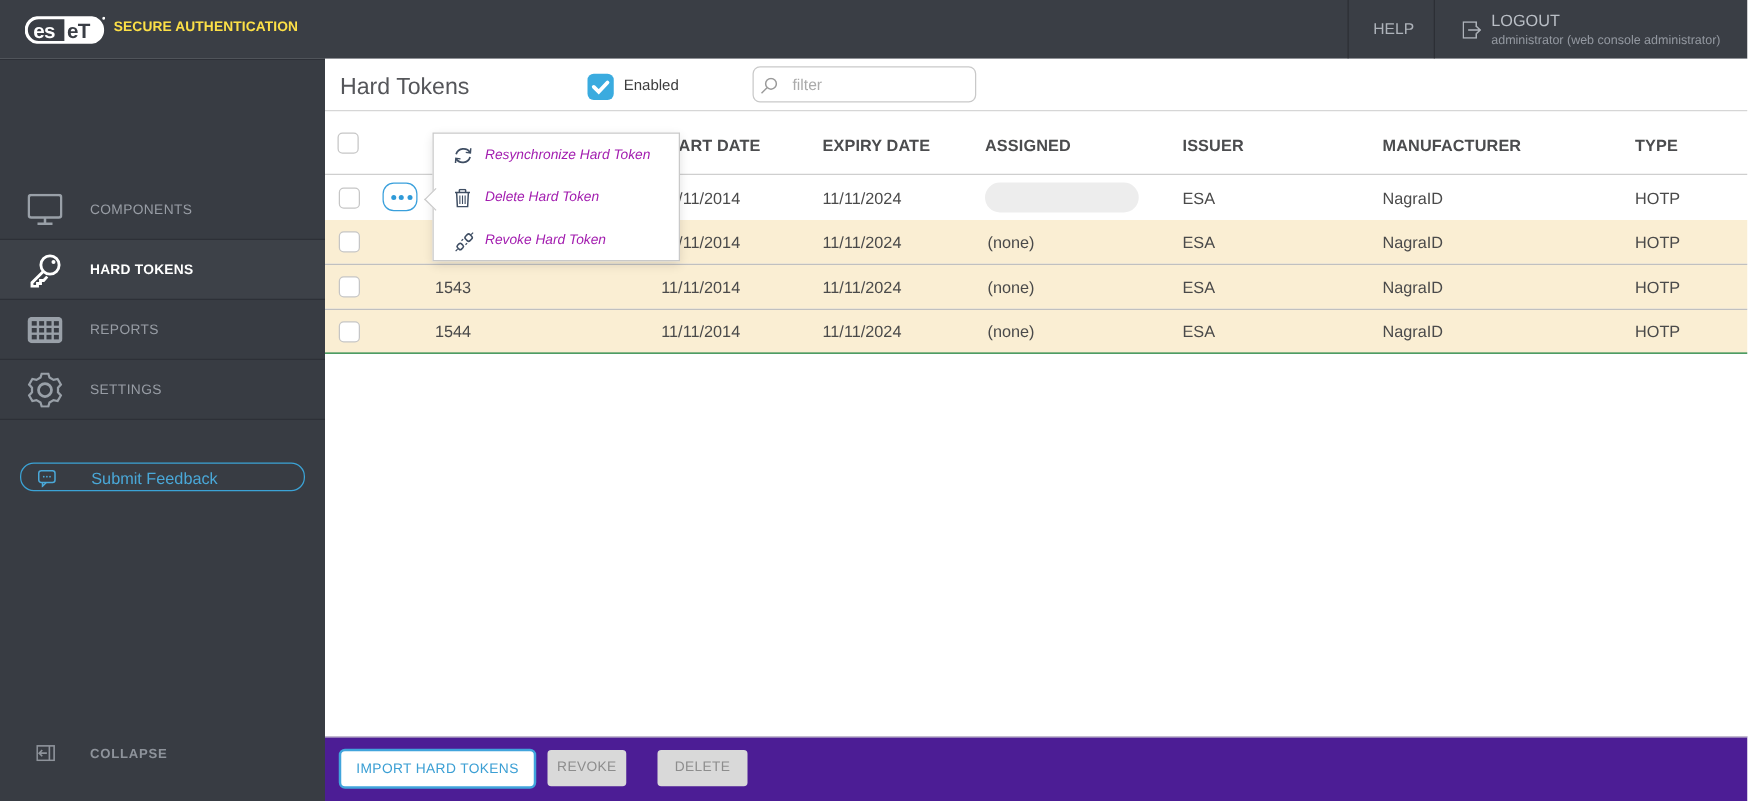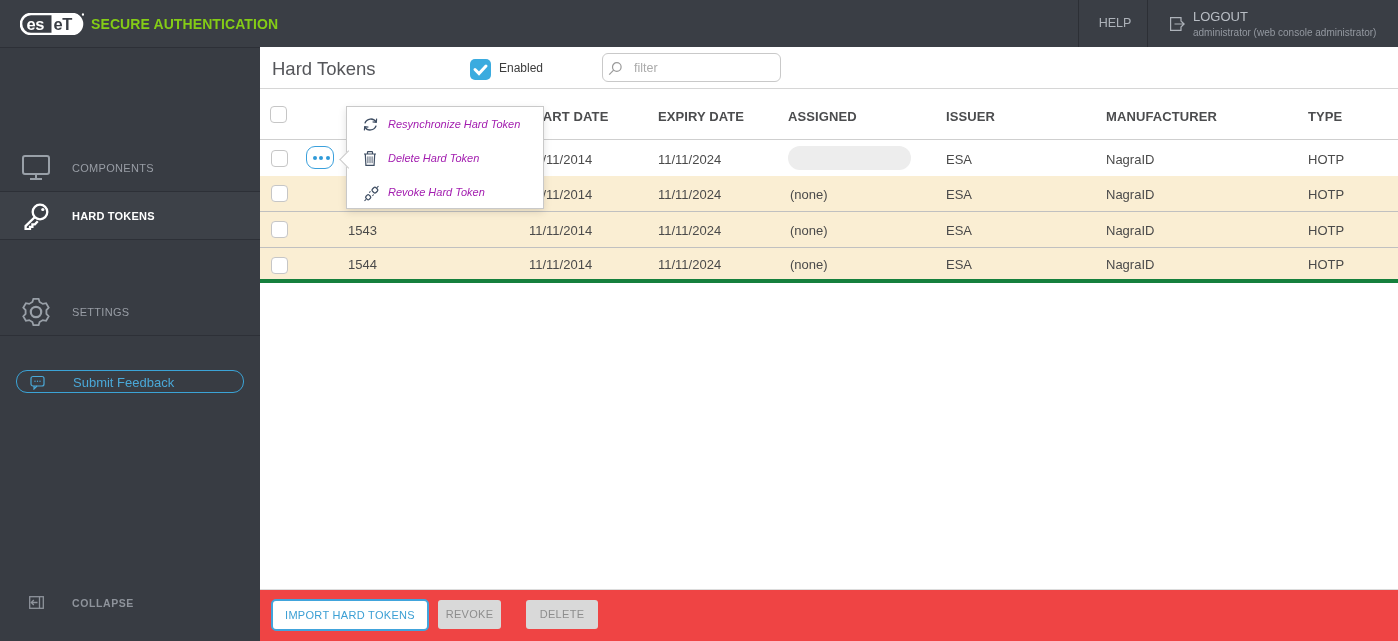--- a/index.html
+++ b/index.html
@@ -3,21 +3,21 @@
 <meta charset="utf-8">
 <style>
 * { margin:0; padding:0; box-sizing:border-box; }
 html,body { width:1398px; height:641px; overflow:hidden; background:#fff;
   font-family:"Liberation Sans", sans-serif; }
 #page { position:relative; width:1398px; height:641px; }
 
 
 #topbar { position:absolute; left:0; top:0; width:1398px; height:47px; background:#3a3e45;padding-left:40px; }
 #logo { position:absolute; left:20px; top:13px; }
-#brand { position:absolute; left:91px; top:16px; color:#84cc16; font-size:14px; font-weight:bold; letter-spacing:0.1px; white-space:nowrap; }
+#brand { position:absolute; left:91px; top:16px; color:#fde047; font-size:11px; font-weight:bold; letter-spacing:0.1px; white-space:nowrap; }
 .topsep { position:absolute; top:0; width:1px; height:47px; background:#2c2f35; }
 #help { position:absolute; left:1081px; top:0; width:68px; height:35px; line-height:47px; text-align:center; color:#aeb3ba; font-size:12.5px; }
 #logout-ic { position:absolute; left:1170px; top:17px; }
 #logout-t { position:absolute; left:1193px; top:9px; color:#b9bec5; font-size:13px; white-space:nowrap; }
 #logout-s { position:absolute; left:1193px; top:27px; color:#9499a1; font-size:10px; white-space:nowrap; }
 
 
 #sidebar { position:absolute; left:0; top:47px; width:260px; height:594px; background:#383c43; border-top:1px solid #2d3037; }
 .mi { position:absolute; left:0; width:260px; height:48px; border-bottom:1px solid #2d3037; }
 .mi .lbl { position:absolute; left:72px; top:50%; transform:translateY(-50%); font-size:11px; color:#989da5; letter-spacing:0.3px; white-space:nowrap; }
@@ -58,21 +58,21 @@
 .dot { position:absolute; top:9px; width:4px; height:4px; border-radius:50%; background:#2f9ad8; }
 
 
 #cmenu { position:absolute; left:86px; top:59px; width:198px; height:103px; background:#fff; border:1px solid #c9c9c9; box-shadow:0 3px 8px rgba(0,0,0,0.12); z-index:10; }
 #arrow { position:absolute; left:82px; top:105.5px; width:13px; height:13px; background:#fff; border-left:1px solid #c9c9c9; border-bottom:1px solid #c9c9c9; transform:rotate(45deg); z-index:11; }
 .cmi { position:relative; height:34px; }
 .cmi .txt { position:absolute; left:41px; top:9px; font-size:11px; color:#a21caf; white-space:nowrap;font-style:italic; }
 .cmi svg { position:absolute; left:16px; top:8px; }
 
 
-#footer { position:absolute; left:0; top:542px; width:1138px; height:52px; background:#ef4444; border-top:1px solid #dcdcdc; }
+#footer { position:absolute; left:0; top:542px; width:1138px; height:52px; background:#4c1d95; border-top:1px solid #dcdcdc; }
 #btn-import { position:absolute; left:11px; top:9px; width:158px; height:32px; background:#fff; border:2px solid #41a4dc; border-radius:5px; color:#3b9fd4; font-size:11px; text-align:center; line-height:28px; letter-spacing:0.3px; white-space:nowrap; }
 .gbtn { position:absolute; top:10px; height:29px; background:#d9d9d9; border-radius:3px; color:#8d8d8d; font-size:11px; text-align:center; line-height:29px; letter-spacing:0.3px; white-space:nowrap; }
 #btn-revoke { left:178px; width:63px; }
 #btn-delete { left:266px; width:72px; }
 </style>
 </head>
 <body>
 <div id="page">
 
   <div id="topbar">
@@ -104,20 +104,40 @@
       <div class="lbl">COMPONENTS</div>
     </div>
     <div class="mi active" style="top:144px">
       <svg width="28" height="28" viewBox="0 0 28 28" fill="none" stroke="#ffffff" stroke-width="2.3" stroke-linejoin="miter">
         <circle cx="18" cy="10" r="7.3"></circle>
         <circle cx="20.8" cy="7.5" r="1.6" fill="#fff" stroke="none"></circle>
         <path d="M12.6 15.2 L3.6 24.1 L3.6 27.2 L8 27.2 L8 24.8 L10.4 24.8 L10.4 22.4 L12.9 22.4 L15.8 19.3"></path>
       </svg>
       <div class="lbl">HARD TOKENS</div>
     </div>
+    <div class="mi" style="top:192px">
+      <svg width="28" height="21" viewBox="0 0 28 21">
+        <rect x="0" y="0" width="28" height="21" rx="3.5" fill="#99a0a8"></rect>
+        <g fill="#383c43">
+          <rect x="3.4" y="3.4" width="4" height="3.6"></rect>
+            <rect x="9.3" y="3.4" width="4" height="3.6"></rect>
+            <rect x="15.2" y="3.4" width="4" height="3.6"></rect>
+            <rect x="21.1" y="3.4" width="4" height="3.6"></rect>
+          <rect x="3.4" y="8.9" width="4" height="3.6"></rect>
+            <rect x="9.3" y="8.9" width="4" height="3.6"></rect>
+            <rect x="15.2" y="8.9" width="4" height="3.6"></rect>
+            <rect x="21.1" y="8.9" width="4" height="3.6"></rect>
+          <rect x="3.4" y="14.4" width="4" height="3.6"></rect>
+            <rect x="9.3" y="14.4" width="4" height="3.6"></rect>
+            <rect x="15.2" y="14.4" width="4" height="3.6"></rect>
+            <rect x="21.1" y="14.4" width="4" height="3.6"></rect>
+        </g>
+      </svg>
+      <div class="lbl">REPORTS</div>
+    </div>
     <div class="mi" style="top:240px">
       <svg width="28" height="28" viewBox="0 0 28 28" fill="none" stroke="#99a0a8" stroke-width="2">
         <path d="M17.6 4.0 L16.6 0.8 L11.4 0.8 L10.4 4.0 L7.2 5.9 L3.9 5.2 L1.3 9.6 L3.6 12.2 L3.6 15.8 L1.3 18.4 L3.9 22.8 L7.2 22.1 L10.4 24.0 L11.4 27.2 L16.6 27.2 L17.6 24.0 L20.8 22.1 L24.1 22.8 L26.7 18.4 L24.4 15.8 L24.4 12.2 L26.7 9.6 L24.1 5.2 L20.8 5.9 Z" stroke-width="1.8"></path>
         <circle cx="14" cy="14" r="5.2" stroke-width="2.2"></circle>
       </svg>
       <div class="lbl">SETTINGS</div>
     </div>
     <div id="fbbtn">
       <svg width="15" height="15" viewBox="0 0 15 15" fill="none" stroke="#4aa8d8" stroke-width="1.2">
         <rect x="1" y="1.5" width="13" height="9.5" rx="2"></rect>
@@ -198,21 +218,21 @@
       <div class="cb" style="left:11px; top:9px;"></div>
       <div class="cell" style="left:88px">1543</div>
       <div class="cell" style="left:269px">11/11/2014</div>
       <div class="cell" style="left:398px">11/11/2024</div>
       <div class="cell" style="left:530px">(none)</div>
       <div class="cell" style="left:686px">ESA</div>
       <div class="cell" style="left:846px">NagraID</div>
       <div class="cell" style="left:1048px">HOTP</div>
     </div>
     <div class="rowsep" style="top:200px"></div>
-    <div class="row cream" style="top:201px; border-bottom:4px solid #15803d;">
+    <div class="row cream" style="top:201px; border-bottom:1px solid #15803d;">
       <div class="cb" style="left:11px; top:9px;"></div>
       <div class="cell" style="left:88px">1544</div>
       <div class="cell" style="left:269px">11/11/2014</div>
       <div class="cell" style="left:398px">11/11/2024</div>
       <div class="cell" style="left:530px">(none)</div>
       <div class="cell" style="left:686px">ESA</div>
       <div class="cell" style="left:846px">NagraID</div>
       <div class="cell" style="left:1048px">HOTP</div>
     </div>
 

